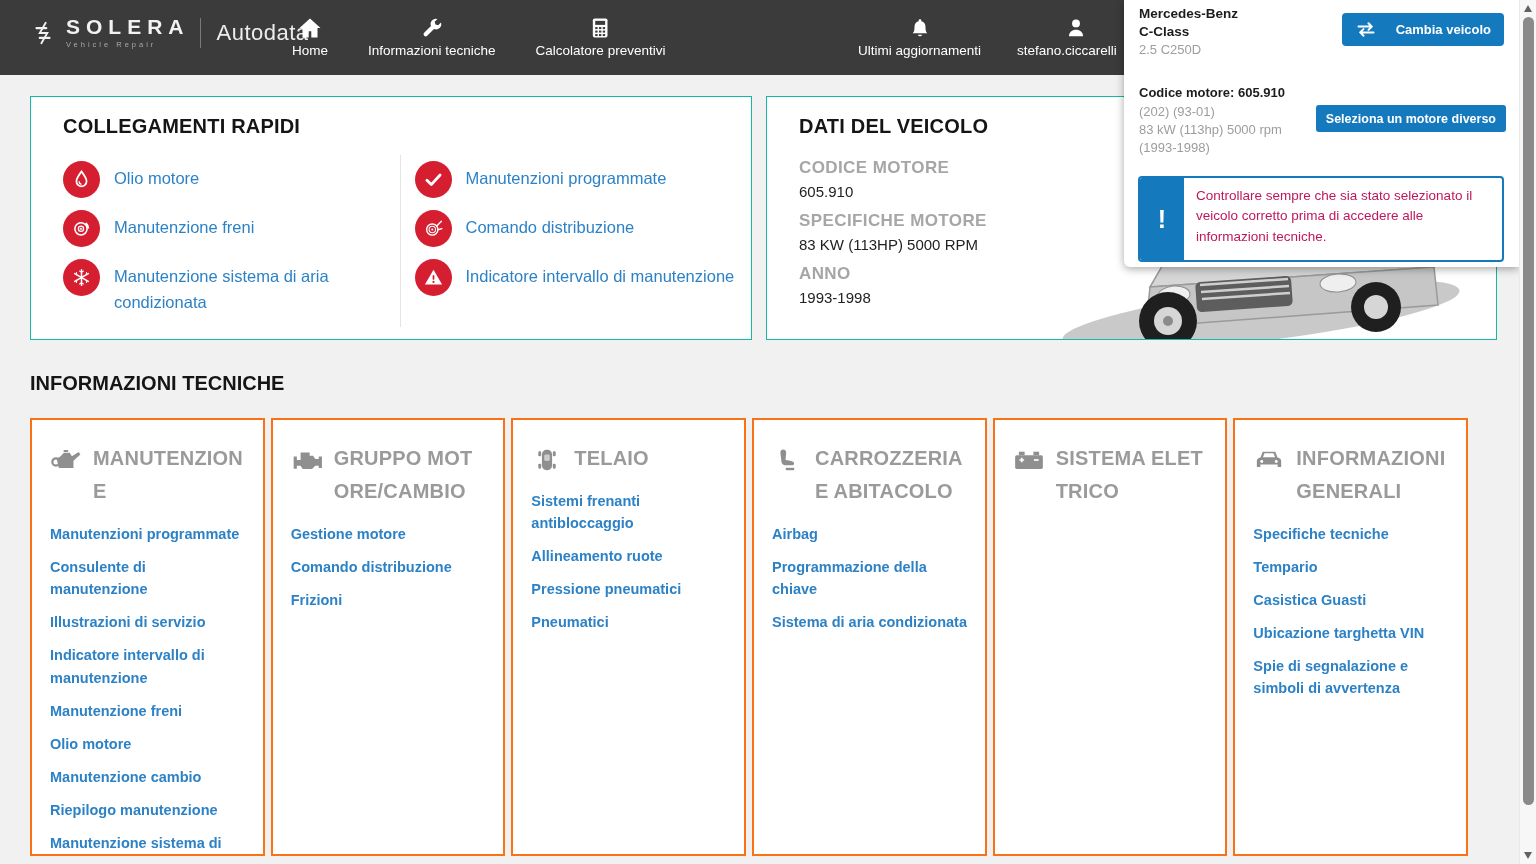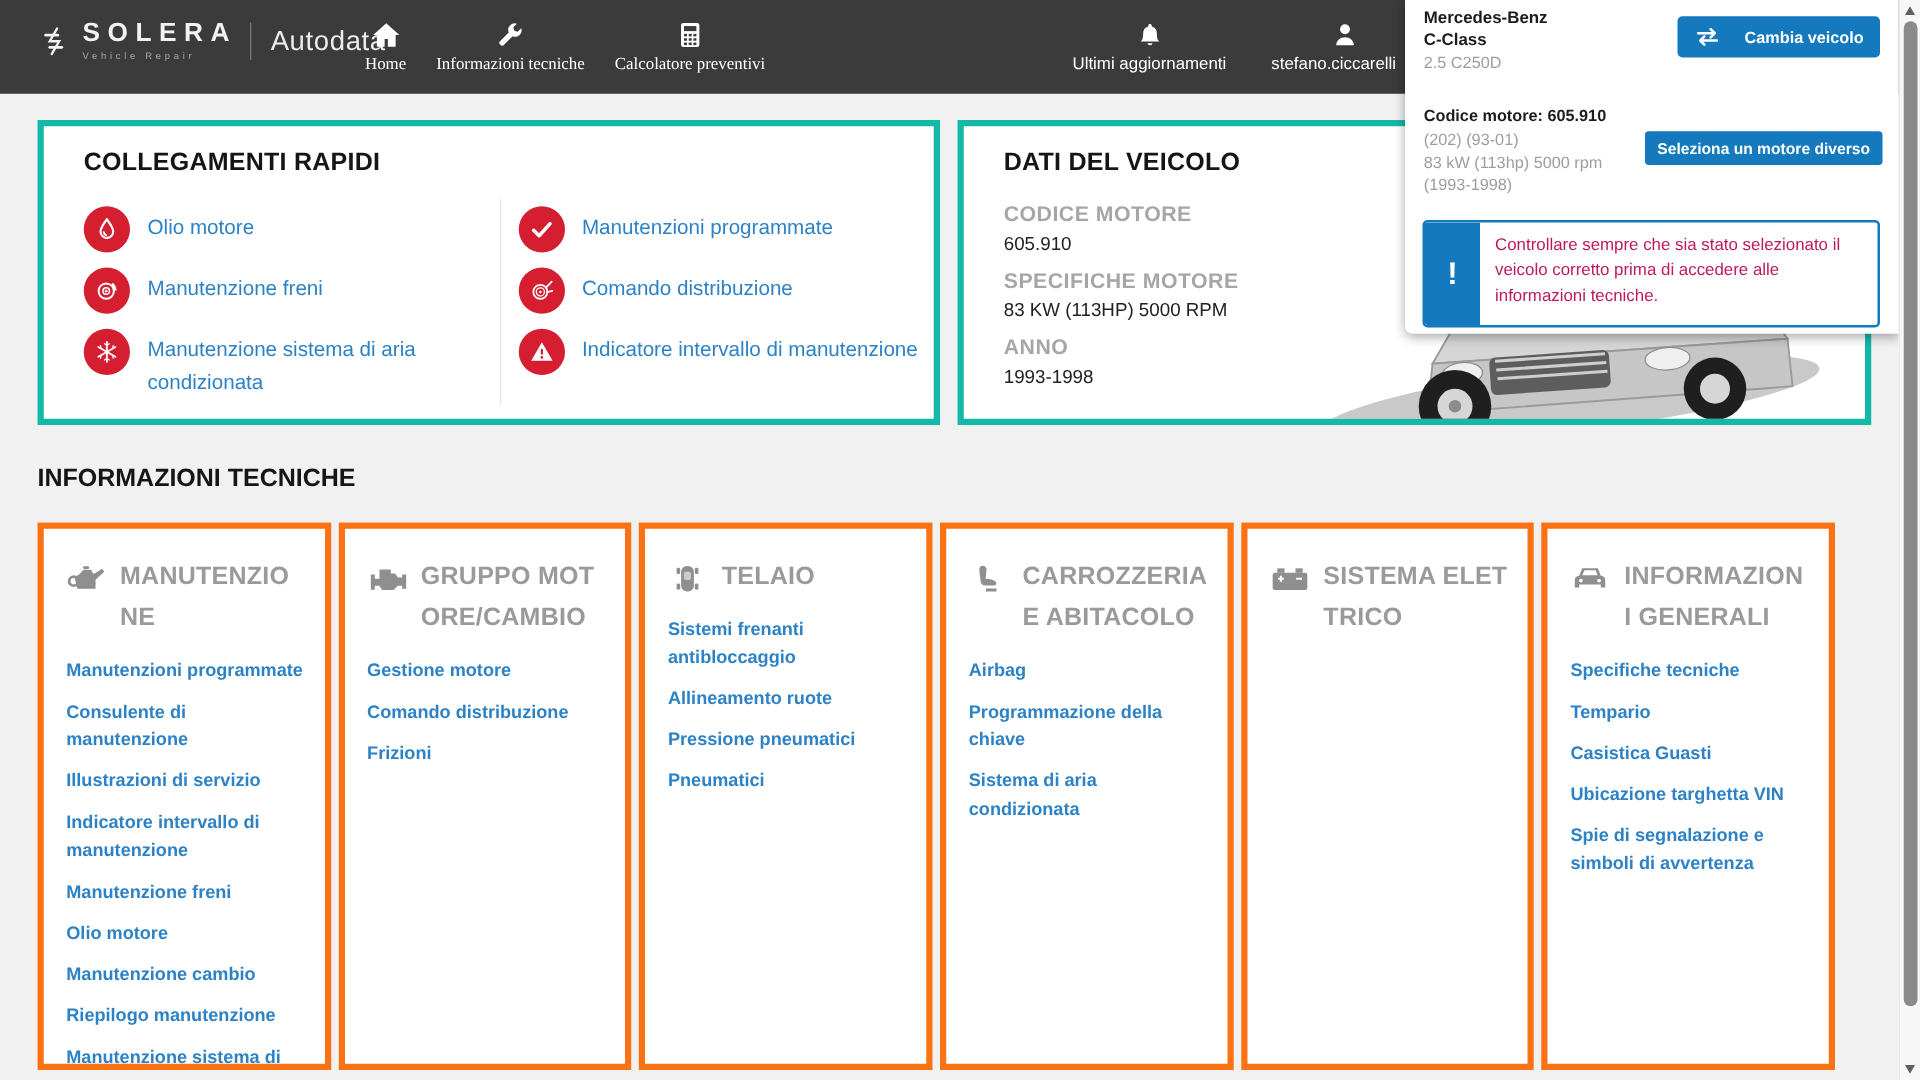--- a/index.html
+++ b/index.html
@@ -9,31 +9,31 @@
   
   .nav { position:absolute; left:0; top:0; width:100%; height:75px; background:#3b3b3b; z-index:5; }
   .brand { position:absolute; left:30px; top:16px; display:flex; align-items:center; }
   .brand-mark svg { width:26px; height:26px; display:block; }
   .brand-text { margin-left:10px; }
   .brand-name { color:#f2f2f2; font-size:21px; font-weight:bold; letter-spacing:6px; line-height:1; }
   .brand-tagline { color:#a9a9a9; font-size:7.5px; letter-spacing:3px; margin-top:3px; }
   .brand-divider { width:1px; height:30px; background:#7a7a7a; margin:0 16px 0 10px; }
   .brand-product { color:#ececec; font-size:22px; font-weight:300; letter-spacing:.5px; }
 
-  .nav-menu { position:absolute; left:292px; top:0; height:75px; display:flex; gap:24px; align-items:center;font-family:Liberation Serif, serif; }
+  .nav-menu { position:absolute; left:292px; top:0; height:75px; display:flex; gap:40px; align-items:center; }
   .nav-right { position:absolute; left:858px; top:0; height:75px; display:flex; gap:36px; align-items:center; }
   .nav-item { display:flex; flex-direction:column; align-items:center; gap:4px; color:#fff;
               font-size:13.5px; cursor:pointer; white-space:nowrap; }
   .nav-item .nav-icon svg { height:22px; display:block; }
   .nav-user-label { display:flex; align-items:center; gap:7px; }
   .caret-down { width:0; height:0; border-left:6px solid transparent; border-right:6px solid transparent;
                 border-top:7px solid #fff; display:inline-block; }
 
   
-  .card { position:absolute; background:#fff; border:5px solid #14b8a6; }
+  .card { position:absolute; background:#fff; border:1px solid #14b8a6; }
   .card-title { position:absolute; left:32px; top:18px; font-size:20px; font-weight:bold; color:#151515; letter-spacing:.2px; }
 
   .quick-card { left:30px; top:96px; width:722px; height:244px; }
   .ql-grid { position:absolute; left:0; right:0; top:58px; bottom:12px; display:flex; }
   .ql-col { flex:1; display:flex; flex-direction:column; gap:12px; padding:6px 10px 0 32px; }
   .ql-col + .ql-col { border-left:1px solid #e4e4e4; padding-left:14px; }
   .ql-row { display:flex; align-items:flex-start; gap:14px; }
   .ql-icon { flex:0 0 37px; width:37px; height:37px; border-radius:50%; background:#d51f31;
              display:flex; align-items:center; justify-content:center; }
   .ql-icon svg { width:21px; height:21px; display:block; }
@@ -41,21 +41,21 @@
 
   .dati-card { left:766px; top:96px; width:731px; height:244px; overflow:hidden; }
   .dati-body { position:absolute; left:32px; top:50px; width:330px; }
   .dati-label { margin-top:11px; font-size:17px; font-weight:bold; color:#a6a6a6; letter-spacing:.4px; }
   .dati-value { margin-top:5px; font-size:15px; color:#222; }
   .vehicle-image { position:absolute; right:14px; top:46px; width:436px; height:208px; }
 
   
   .tech-title { position:absolute; left:30px; top:372px; font-size:20px; font-weight:bold; color:#151515; }
   .tech-grid { position:absolute; left:30px; top:418px; width:1438px; height:438px; display:flex; gap:6px; }
-  .tech-card { flex:1; background:#fff; border:5px solid #f97316; padding:22px 16px 16px 18px; overflow:hidden; }
+  .tech-card { flex:1; background:#fff; border:2px solid #f97316; padding:22px 16px 16px 18px; overflow:hidden; }
   .tech-head { display:flex; gap:11px; }
   .tech-head-icon { flex:0 0 32px; padding-top:5px; }
   .tech-head-icon svg { width:32px; height:26px; display:block; }
   .tech-head-text { width:153px; font-size:20px; font-weight:bold; color:#9a9a9a;
                     line-height:1.65; word-break:break-all; letter-spacing:.2px; }
   .tech-links { margin-top:15px; display:flex; flex-direction:column; gap:10.5px;font-weight:bold; }
   .tech-link { color:#2d82c6; font-size:14.5px; line-height:1.55; cursor:pointer; }
 
   
   .vehicle-panel { position:absolute; left:1124px; top:0; width:395px; height:267px; background:#fff;

